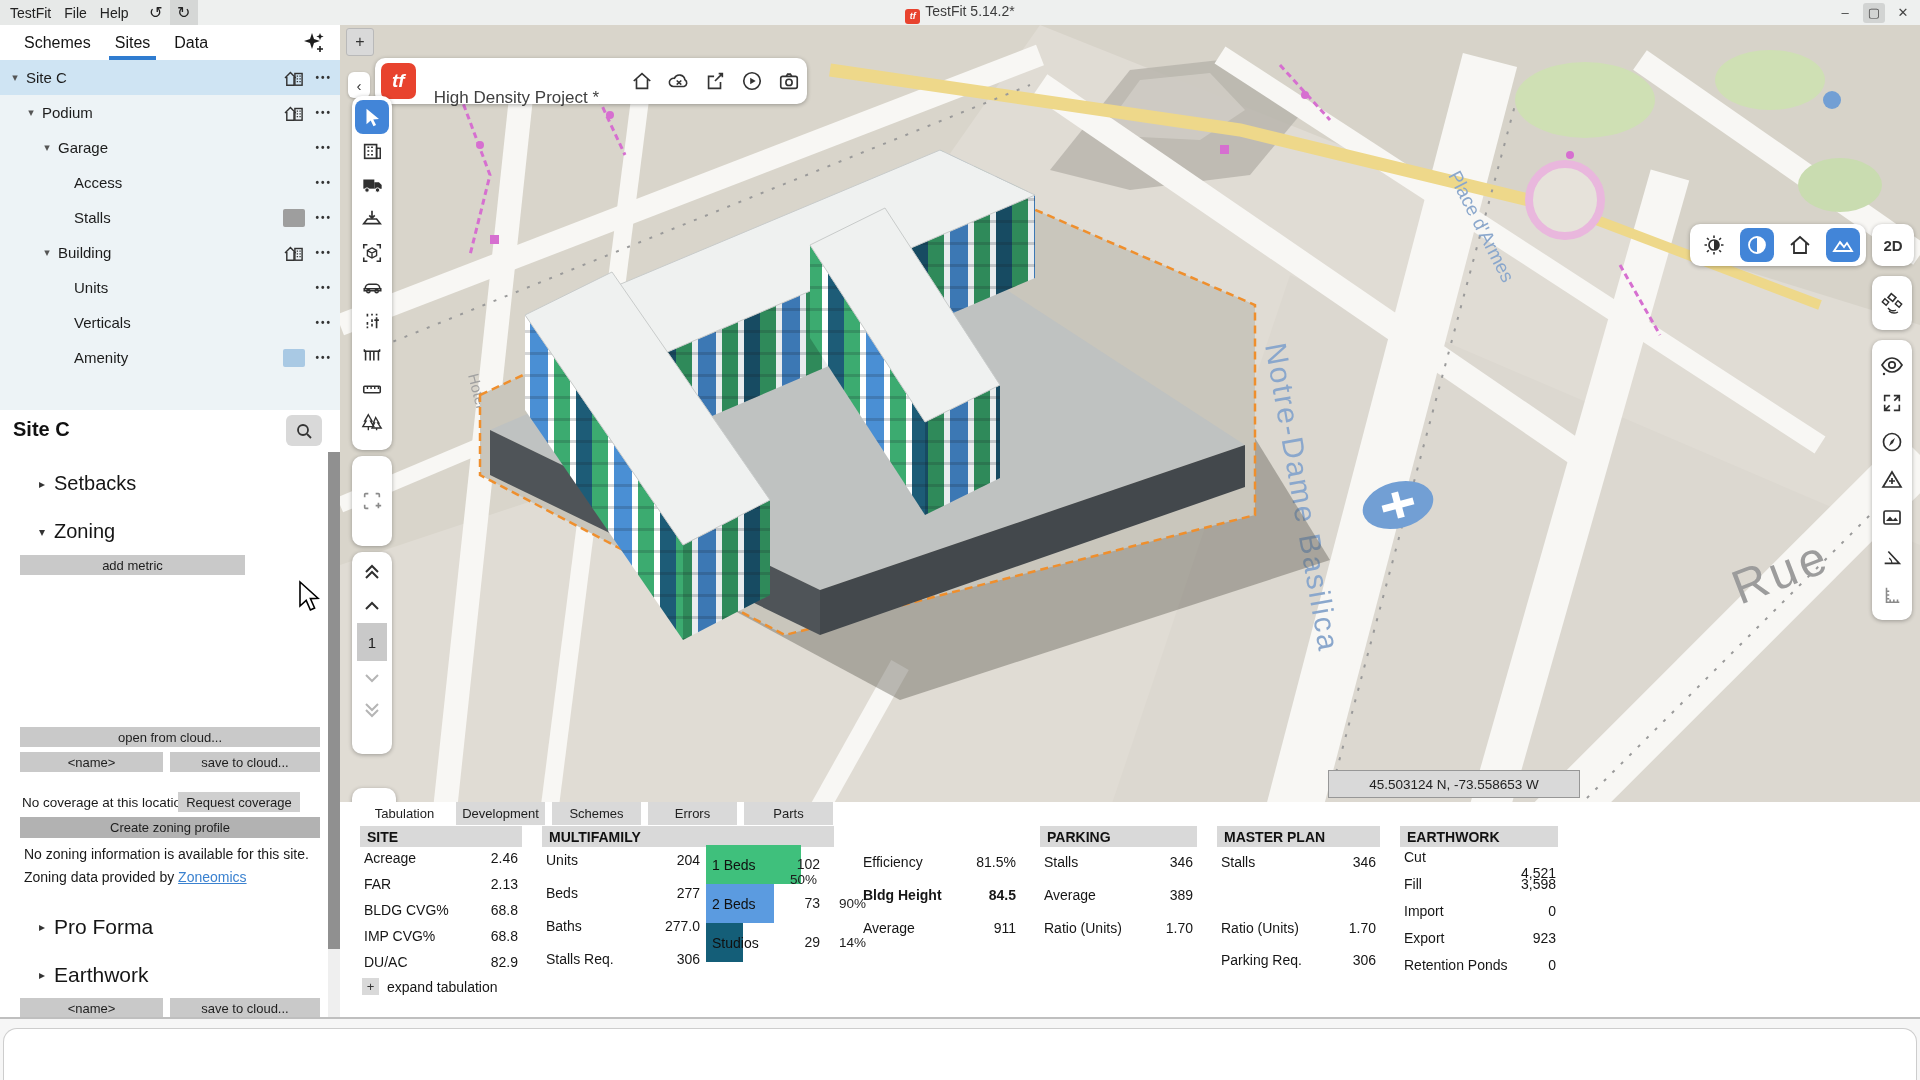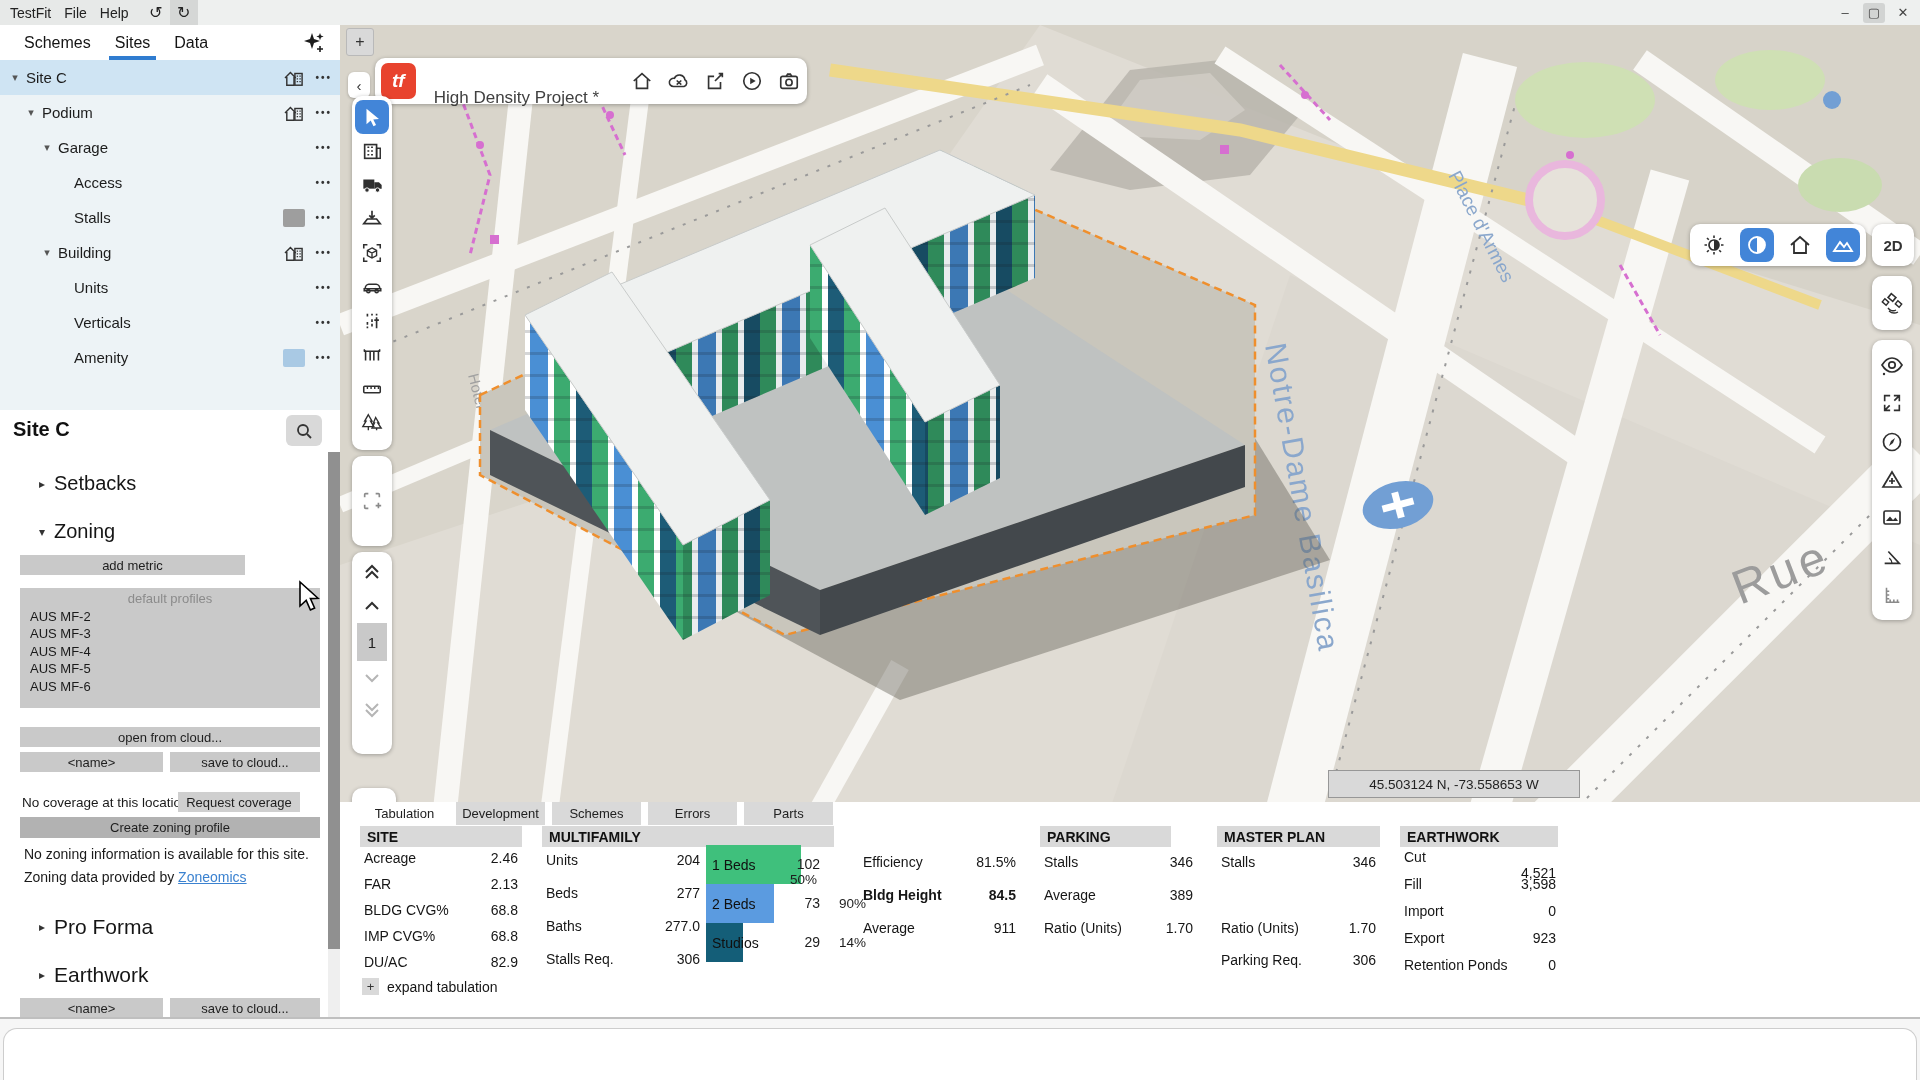--- a/index.html
+++ b/index.html
@@ -108,20 +108,23 @@
 
   svg.icon{display:block;}
   .cursor{left:296px;top:580px;width:30px;height:34px;pointer-events:none;z-index:50;}
 </style>
 </head>
 <body>
 
 <div class="app">
 
   <div class="abs titlebar"></div>
+  <div class="abs win-title">
+    <span class="tf-mini">tf</span><span>TestFit 5.14.2*</span>
+  </div>
   <div class="abs menubar">
     <span class="menu-item">TestFit</span>
     <span class="menu-item">File</span>
     <span class="menu-item">Help</span>
     <span class="hist-btn">↺</span>
     <span class="hist-btn redo">↻</span>
   </div>
   <div class="abs winctl">
     <span>–</span>
     <span class="maxi">▢</span>
@@ -221,28 +224,20 @@
       <span class="caret">▸</span>
       <span>Setbacks</span>
     </div>
     <div class="abs sect" style="left:30px;top:110px;">
       <span class="caret">▾</span>
       <span>Zoning</span>
     </div>
 
     <div class="abs graybtn" style="left:20px;top:145px;width:225px;">add metric</div>
 
-    <div class="abs profiles">
-      <div class="ph">default profiles</div>
-      <div class="pi">AUS MF-2</div>
-      <div class="pi">AUS MF-3</div>
-      <div class="pi">AUS MF-4</div>
-      <div class="pi">AUS MF-5</div>
-      <div class="pi">AUS MF-6</div>
-    </div>
 
     <div class="abs graybtn" style="left:20px;top:317px;width:300px;">open from cloud...</div>
     <div class="abs graybtn" style="left:20px;top:342px;width:143px;">&lt;name&gt;</div>
     <div class="abs graybtn" style="left:170px;top:342px;width:150px;">save to cloud...</div>
 
     <div class="abs smalltext" style="left:22px;top:385px;">No coverage at this location.</div>
     <div class="abs graybtn" style="left:178px;top:382px;width:122px;background:#cfcfcf;">Request coverage</div>
     <div class="abs graybtn" style="left:20px;top:407px;width:300px;height:21px;background:#b2b2b2;">Create zoning profile</div>
 
     <div class="abs smalltext" style="left:24px;top:436px;font-size:14px;">No zoning information is available for this site.</div>
@@ -688,21 +683,21 @@
       </div>
     <div class="kv" style="left:523px;top:85px;width:153px;font-weight:bold;">
         <span>Bldg Height</span>
         <span class="v">84.5</span>
       </div>
     <div class="kv" style="left:523px;top:118px;width:153px;">
         <span>Average</span>
         <span class="v">911</span>
       </div>
 
-    <div class="sec-h" style="left:700px;top:24px;width:131px;">PARKING</div>
+    <div class="sec-h" style="left:700px;top:24px;width:157px;">PARKING</div>
     <div class="kv" style="left:704px;top:52px;width:149px;">
         <span>Stalls</span>
         <span class="v">346</span>
       </div>
     <div class="kv" style="left:704px;top:85px;width:149px;">
         <span>Average</span>
         <span class="v">389</span>
       </div>
     <div class="kv" style="left:704px;top:118px;width:149px;">
         <span>Ratio (Units)</span>

